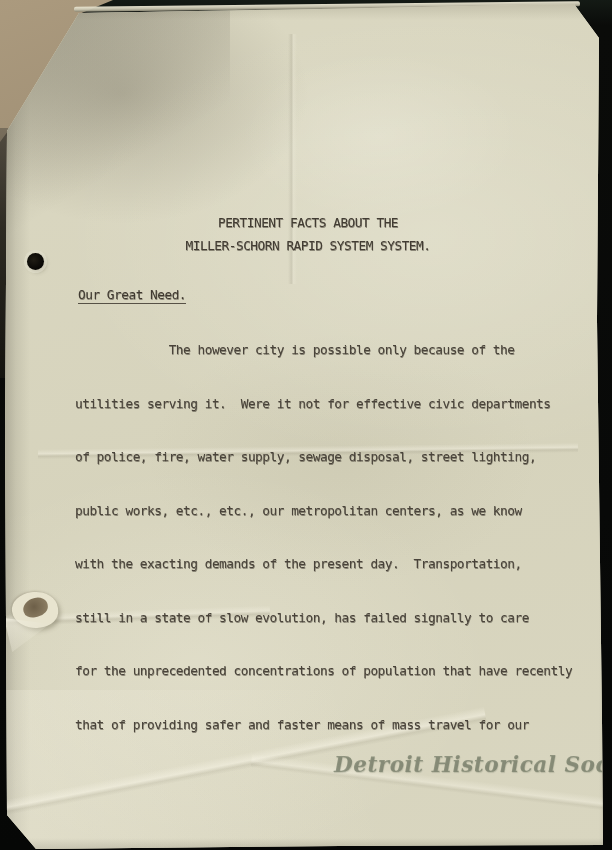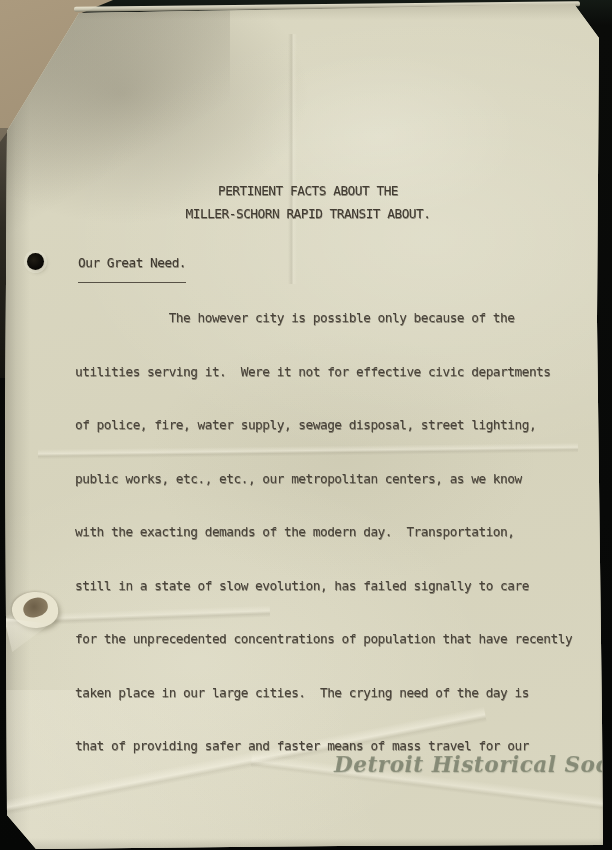--- a/index.html
+++ b/index.html
@@ -90,26 +90,26 @@
     border-radius:60% 50% 55% 45%;transform:rotate(-12deg);
     background:radial-gradient(circle at 45% 45%,#6d5f48 0%,#8a7c62 75%,#b3a78a 100%);
   }
   .tear-flap{
     position:absolute;left:4px;top:618px;width:46px;height:34px;opacity:.8;
     clip-path:polygon(0 0,100% 18%,18% 100%);
     background:linear-gradient(135deg,rgba(240,237,222,0.95) 0%,rgba(214,211,189,0.15) 80%);
   }
   
   .tw{color:#49433a;font-size:12.8px;letter-spacing:-0.5px;white-space:pre;
-      text-shadow:0.4px 0.5px 0.6px rgba(70,63,52,0.55);}
+      text-shadow:0.4px 0.5px 0.6px rgba(70,63,52,0.55);margin-top:32px;}
   .title{position:absolute;left:308px;transform:translateX(-50%);color:#423c33;}
   .title.t1{top:183px;}
   .title.t2{top:206px;}
   .heading{position:absolute;left:78px;top:255px;color:#3f3930;}
-  .heading .u{border-bottom:1.4px solid rgba(63,57,48,0.85);padding-bottom:12px;}
+  .heading .u{border-bottom:1.4px solid rgba(63,57,48,0.85);padding-bottom:1px;}
   .body{position:absolute;left:75px;top:276px;width:530px;}
   .body .line{height:23.55px;line-height:23.55px;}
   
   .watermark{
     position:absolute;left:334px;top:751px;
     font-family:"DejaVu Serif",serif;font-style:italic;font-weight:bold;
     font-size:22px;color:rgba(100,108,88,0.62);white-space:nowrap;
     transform:scale(0.98,1);transform-origin:left top;letter-spacing:0.5px;
     text-shadow:0.5px 0.5px 0.8px rgba(100,108,88,0.25);
   }
@@ -125,33 +125,32 @@
   <div class="paper">
     <div class="fold-shadow"></div>
     <div class="crease-v"></div>
     <div class="crease-h1"></div>
     <div class="crease-h2"></div>
     <div class="bottom-light"></div>
     <div class="crease-d1"></div>
     <div class="crease-d2"></div>
 
     <div class="tw title t1">PERTINENT FACTS ABOUT THE</div>
-    <div class="tw title t2">MILLER-SCHORN RAPID TRANSIT ABOUT.</div>
+    <div class="tw title t2">MILLER-SCHORN RAPID SYSTEM SYSTEM.</div>
 
     <div class="tw heading"><span class="u">Our Great Need.</span></div>
 
     <div class="body tw">
       <div class="line">             The however city is possible only because of the</div>
       <div class="line">utilities serving it.  Were it not for effective civic departments</div>
       <div class="line">of police, fire, water supply, sewage disposal, street lighting,</div>
       <div class="line">public works, etc., etc., our metropolitan centers, as we know</div>
-      <div class="line">with the exacting demands of the modern day.  Transportation,</div>
+      <div class="line">with the exacting demands of the present day.  Transportation,</div>
       <div class="line">still in a state of slow evolution, has failed signally to care</div>
       <div class="line">for the unprecedented concentrations of population that have recently</div>
-      <div class="line">taken place in our large cities.  The crying need of the day is</div>
       <div class="line">that of providing safer and faster means of mass travel for our</div>
       
       
       
       
       
       
       
       
       

